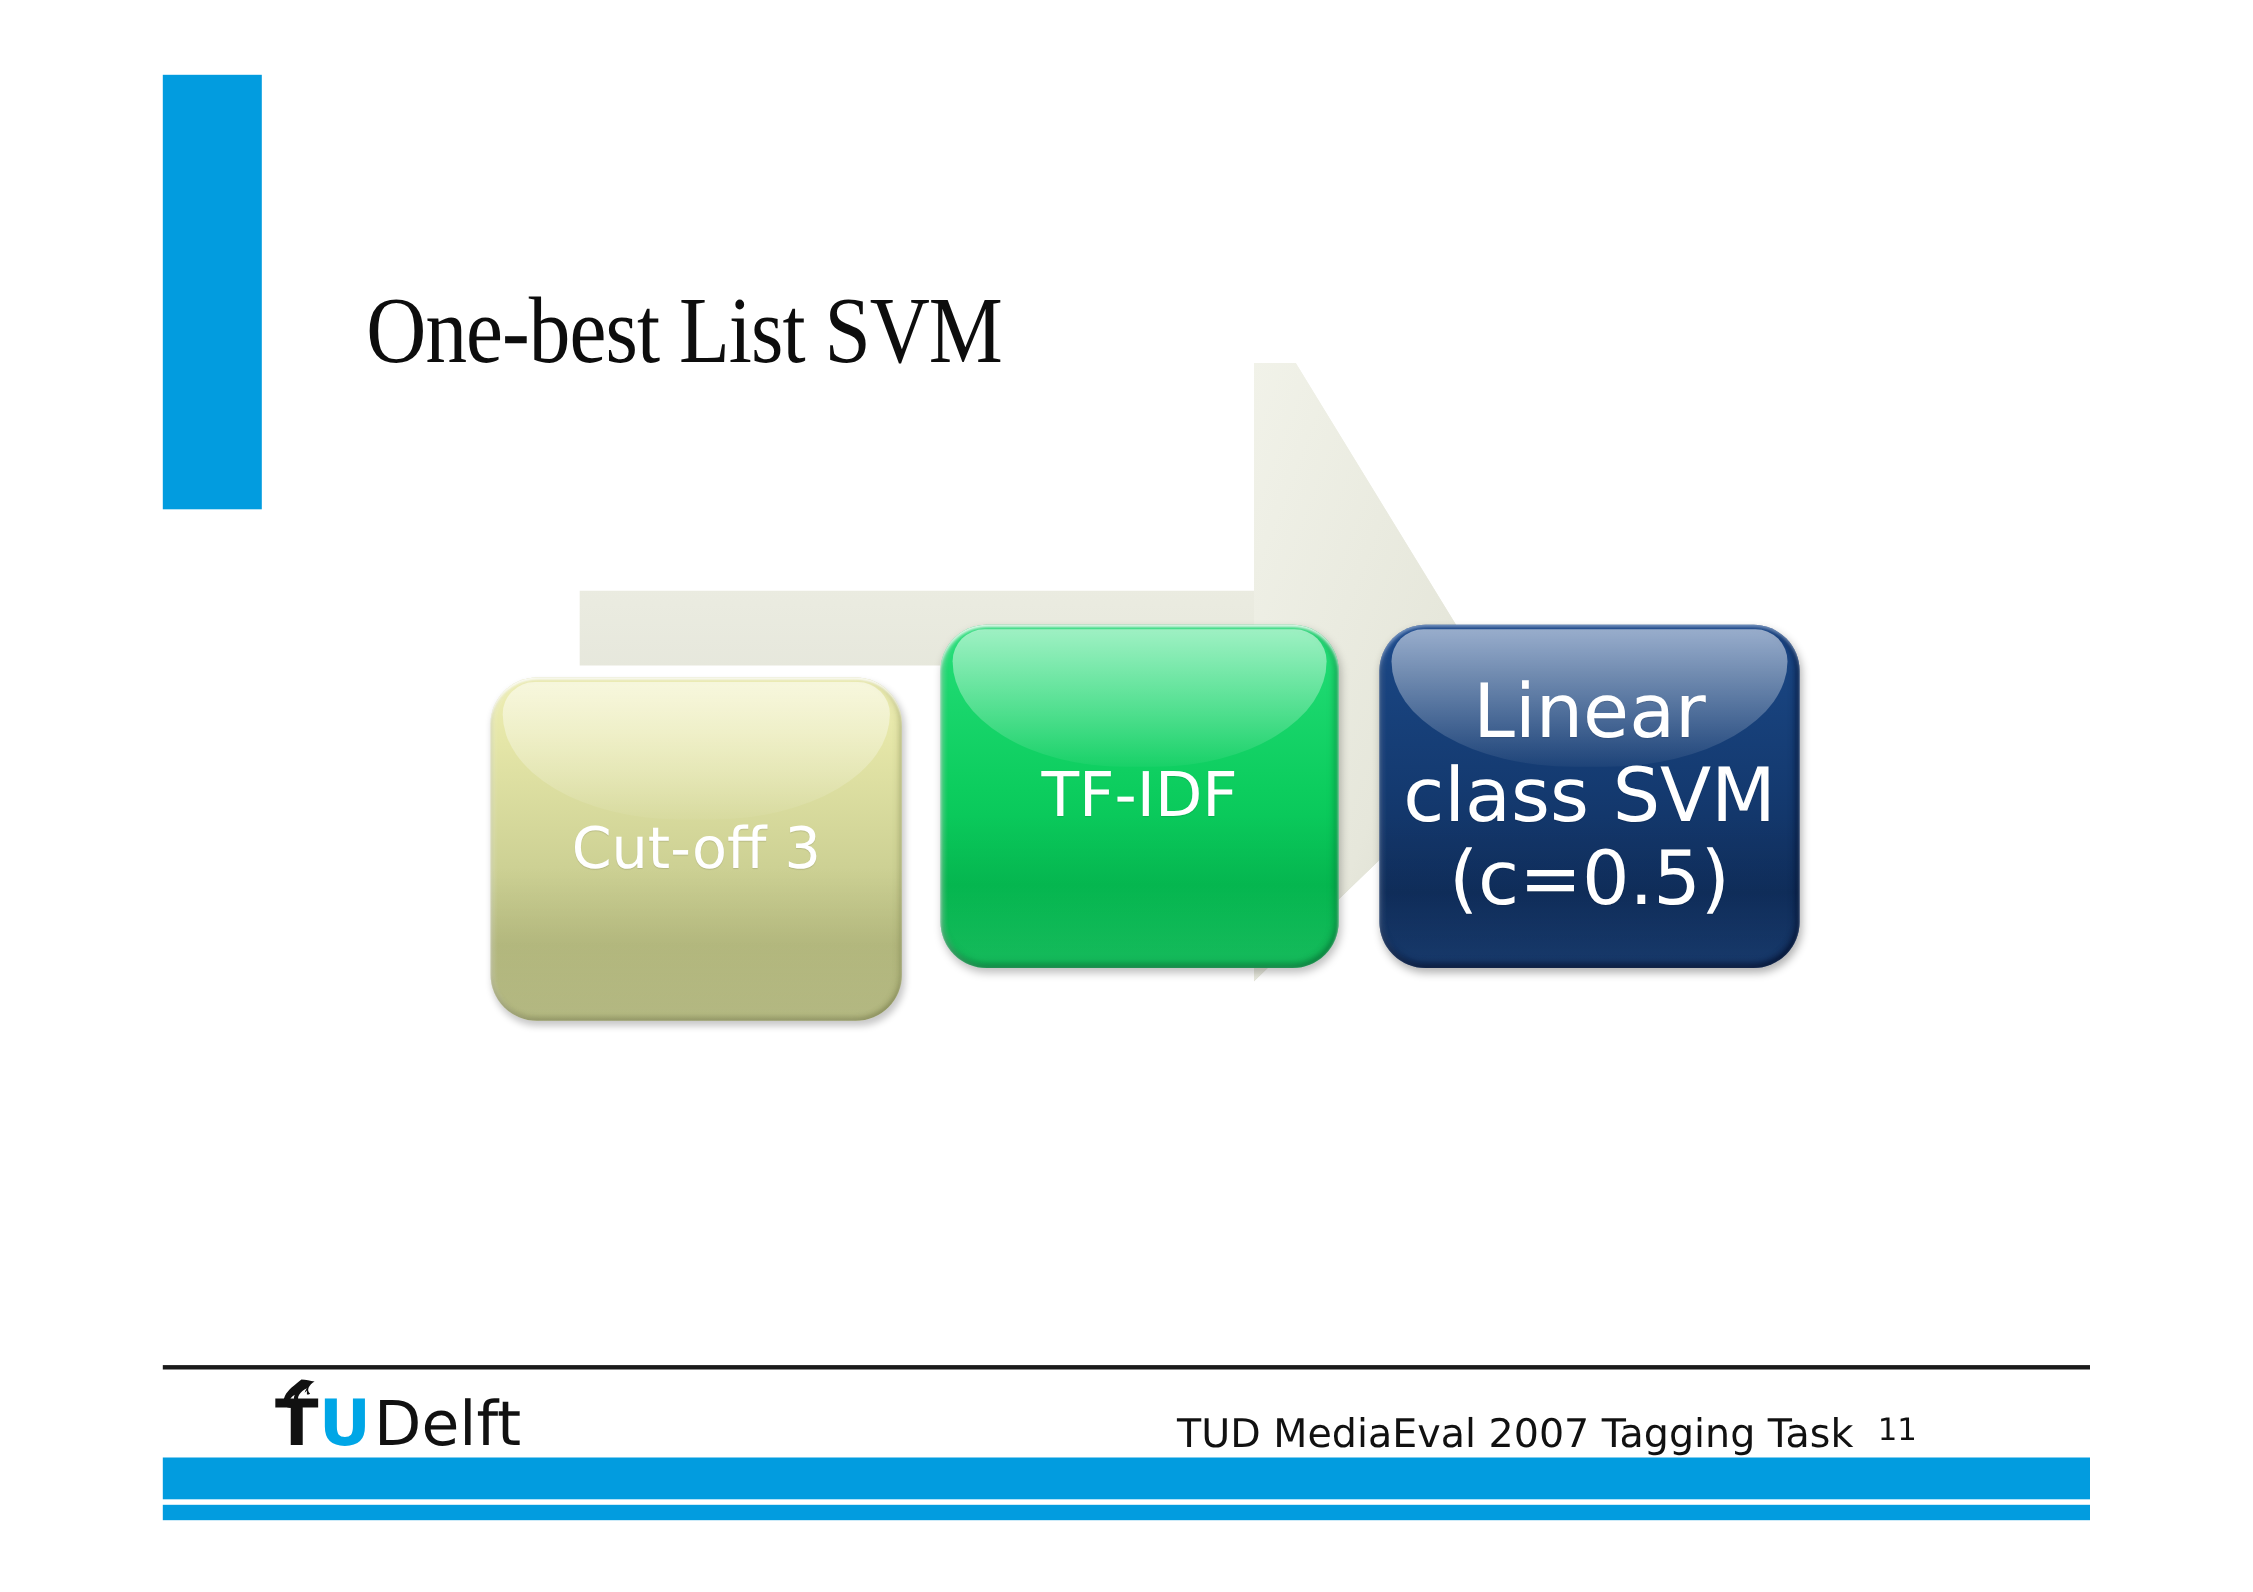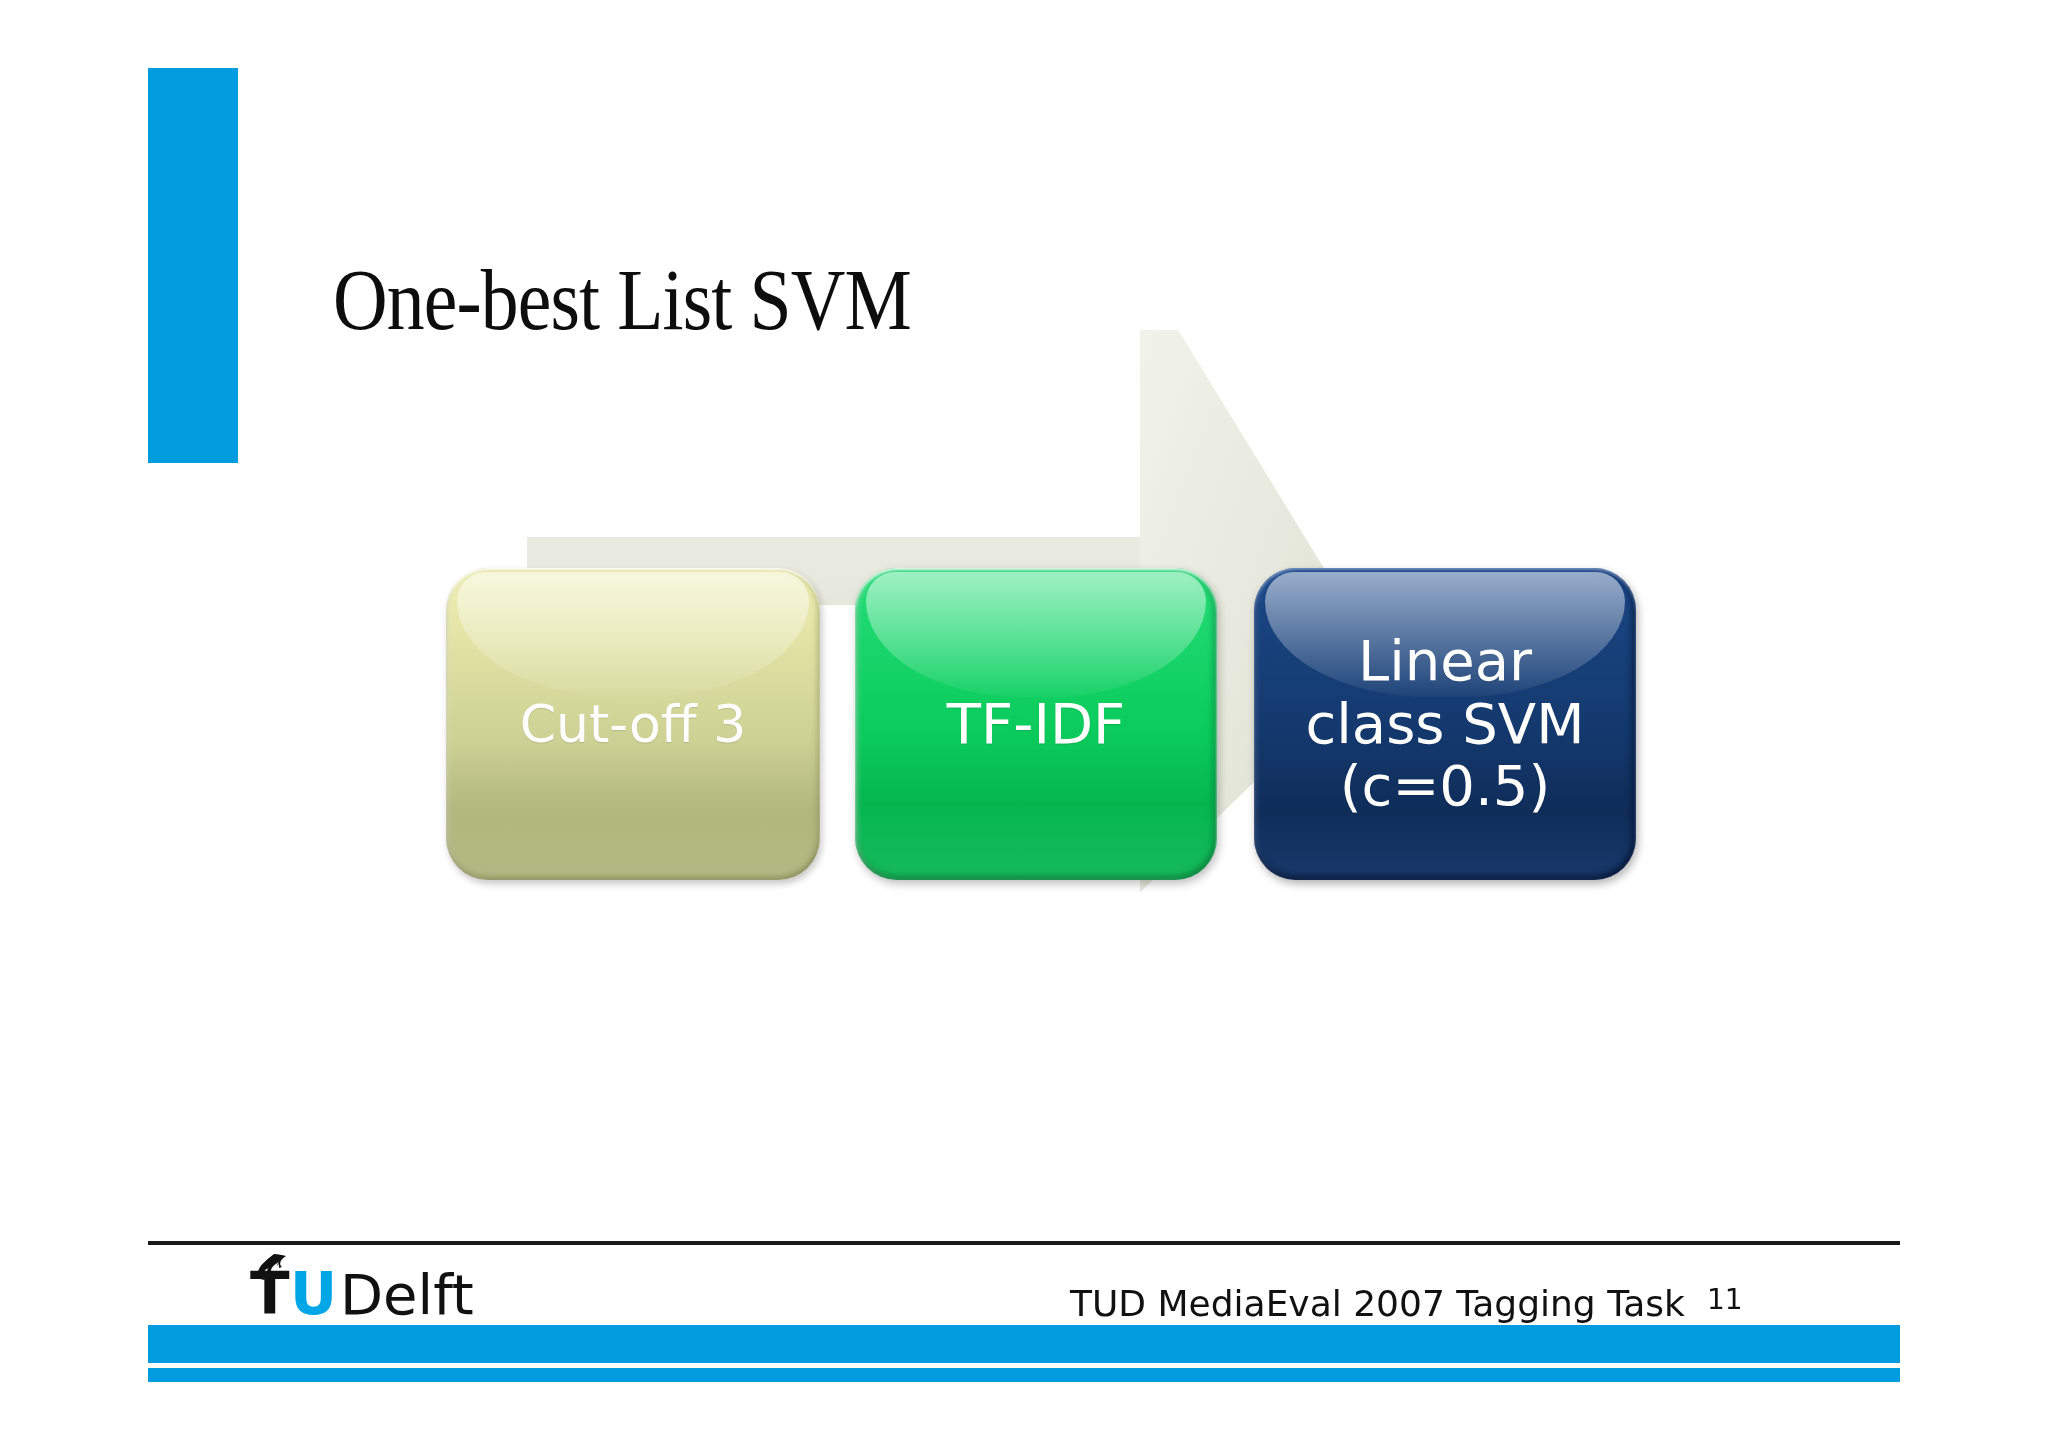--- a/index.html
+++ b/index.html
@@ -101,41 +101,42 @@
     left: 446px;
     width: 374px;
     font-size: 52px;
     background: linear-gradient(to bottom, #eeeeb5 0%, #e5e6a8 18%, #cdd194 55%, #bcc184 78%, #c7cc90 100%);
     box-shadow:
       inset 0 2px 2px rgba(255,255,255,0.85),
       inset 0 -3px 5px rgba(120,125,70,0.45),
       inset 3px 0 4px rgba(255,255,255,0.35),
       inset -3px 0 6px rgba(120,125,70,0.30),
       2px 4px 7px rgba(0,0,0,0.22);
+    margin-top: 48px;
   }
 
   
   #box-tfidf {
     left: 855px;
     width: 362px;
     font-size: 56px;
     background: linear-gradient(to bottom, #2ae07c 0%, #1ed971 14%, #0ccd5e 48%, #05bf53 76%, #19cf66 100%);
     box-shadow:
       inset 0 2px 3px rgba(255,255,255,0.9),
       inset 0 -4px 6px rgba(0,110,50,0.55),
       inset 3px 0 5px rgba(255,255,255,0.35),
       inset -4px 0 7px rgba(0,110,50,0.35),
       2px 4px 8px rgba(0,0,0,0.25);
   }
 
   
   #box-svm {
     left: 1254px;
     width: 382px;
-    font-size: 56px;
+    font-size: 68px;
     background: linear-gradient(to bottom, #1c4a8f 0%, #194480 14%, #143a70 48%, #102f5e 78%, #1a4077 100%);
     box-shadow:
       inset 0 2px 3px rgba(180,205,240,0.55),
       inset 0 -4px 6px rgba(0,10,40,0.6),
       inset 3px 0 5px rgba(150,185,230,0.28),
       inset -4px 0 7px rgba(0,15,45,0.45),
       2px 4px 8px rgba(0,0,0,0.30);
   }
 
   

